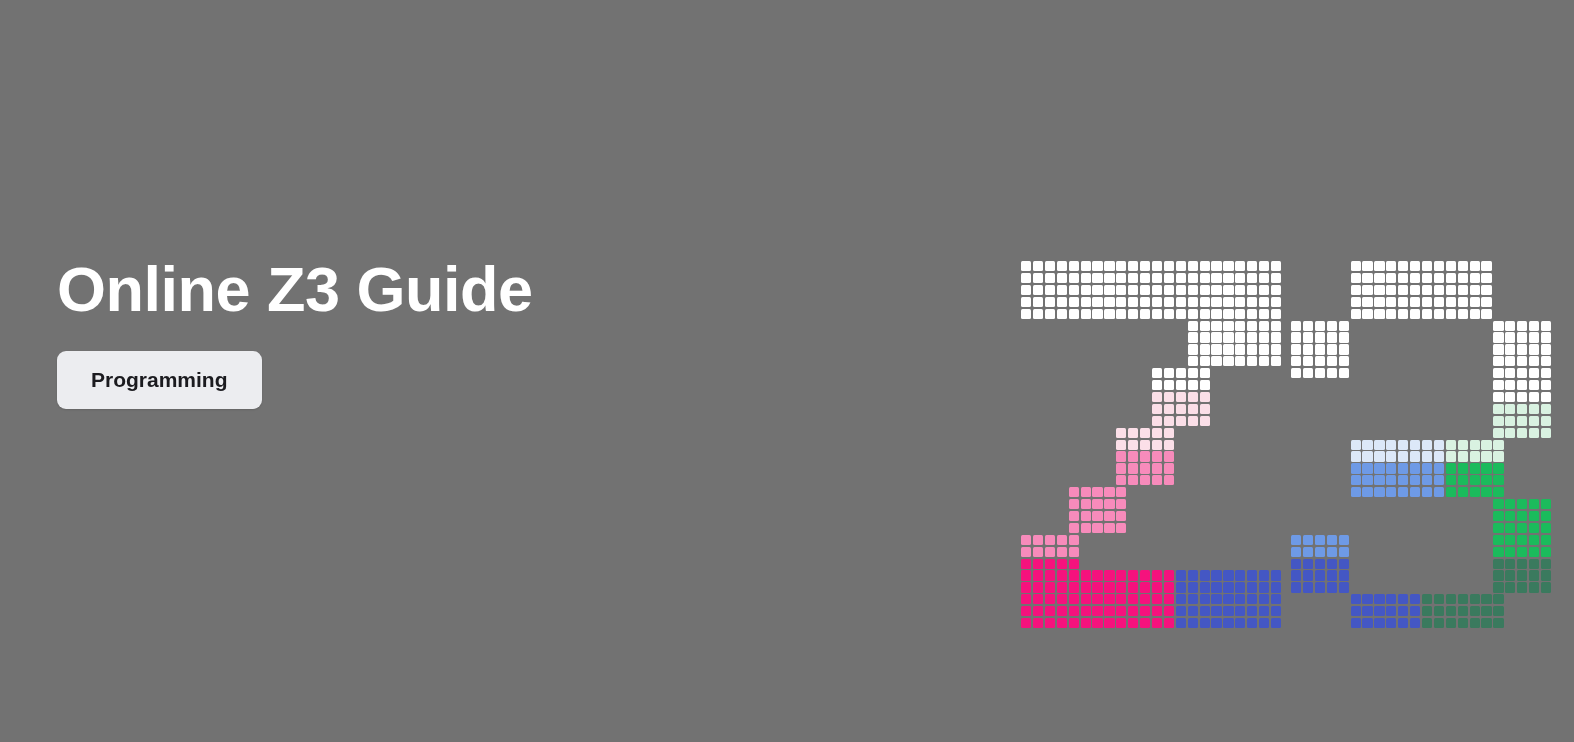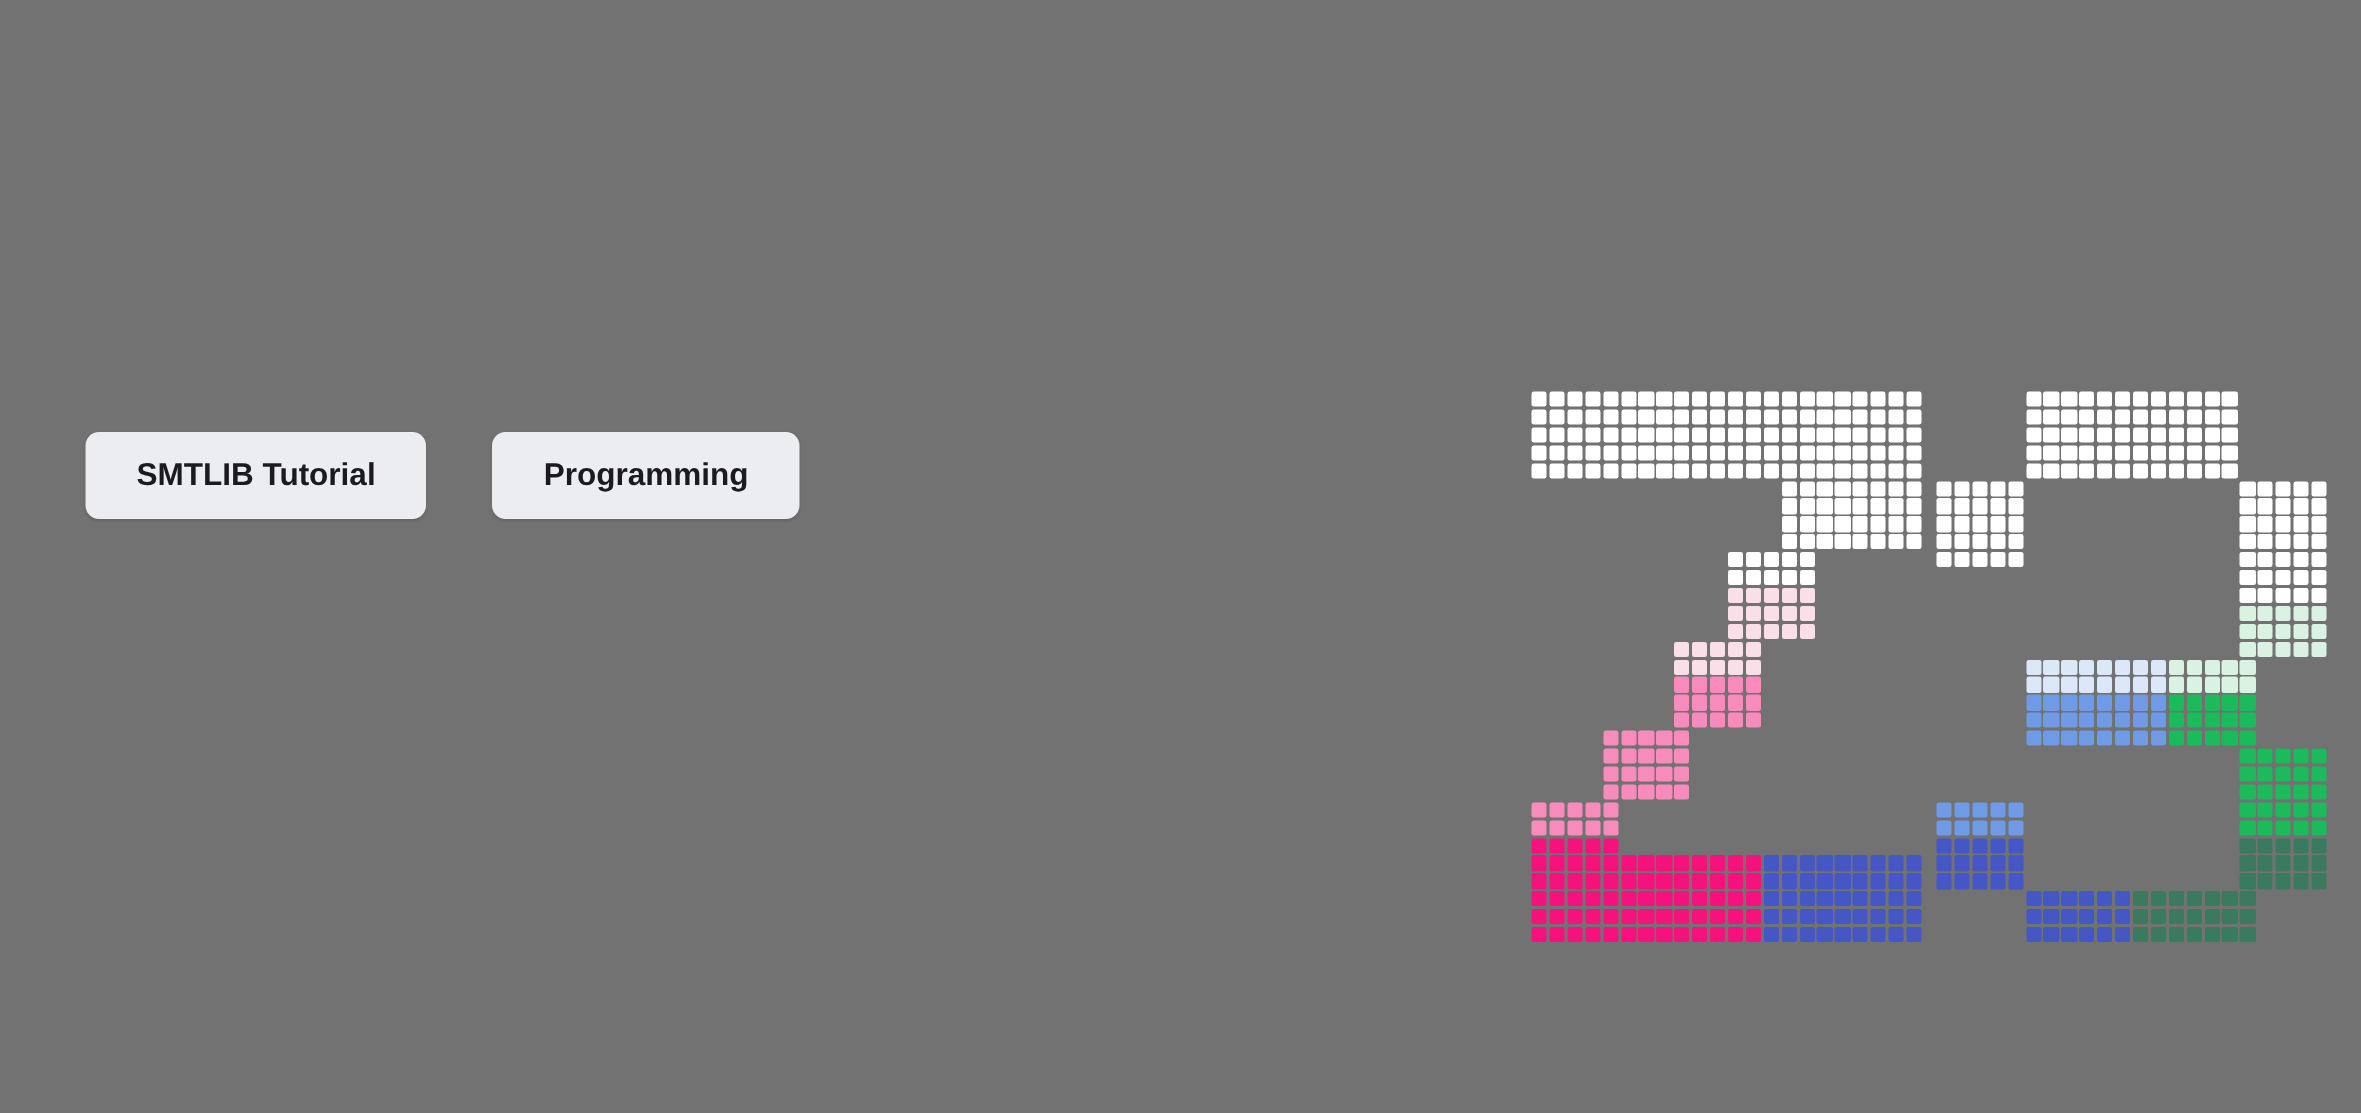--- a/index.html
+++ b/index.html
@@ -86,23 +86,23 @@
     position: absolute;
     border-radius: 1.5px;
   }
 </style>
 </head>
 <body style="background: rgb(114, 114, 114);">
 
 <div id="hero">
 
   <div id="hero-text-block">
+    <h1 id="page-title">Online Z3 Guide</h1>
 
     <div id="nav-buttons">
-      <button class="nav-button">SMTLIB Tutorial</button>
       <button class="nav-button">Programming</button>
     </div>
   </div>
 
   <div id="logo-wrap">
       <div class="glyph" style="left: 0px; width: 261.8px; height: 368.9px;">
         <div class="pixel" style="left: 0px; top: 0px; width: 10.3px; height: 10.3px; background: rgb(255, 255, 255);"></div>
         <div class="pixel" style="left: 11.9px; top: 0px; width: 10.3px; height: 10.3px; background: rgb(255, 255, 255);"></div>
         <div class="pixel" style="left: 23.8px; top: 0px; width: 10.3px; height: 10.3px; background: rgb(255, 255, 255);"></div>
         <div class="pixel" style="left: 35.7px; top: 0px; width: 10.3px; height: 10.3px; background: rgb(255, 255, 255);"></div>

